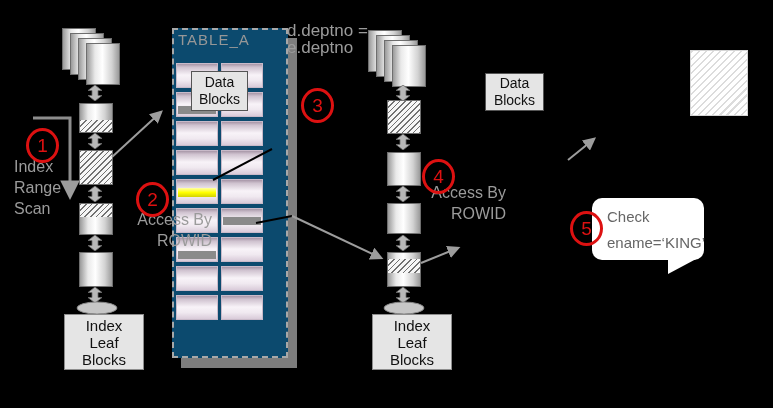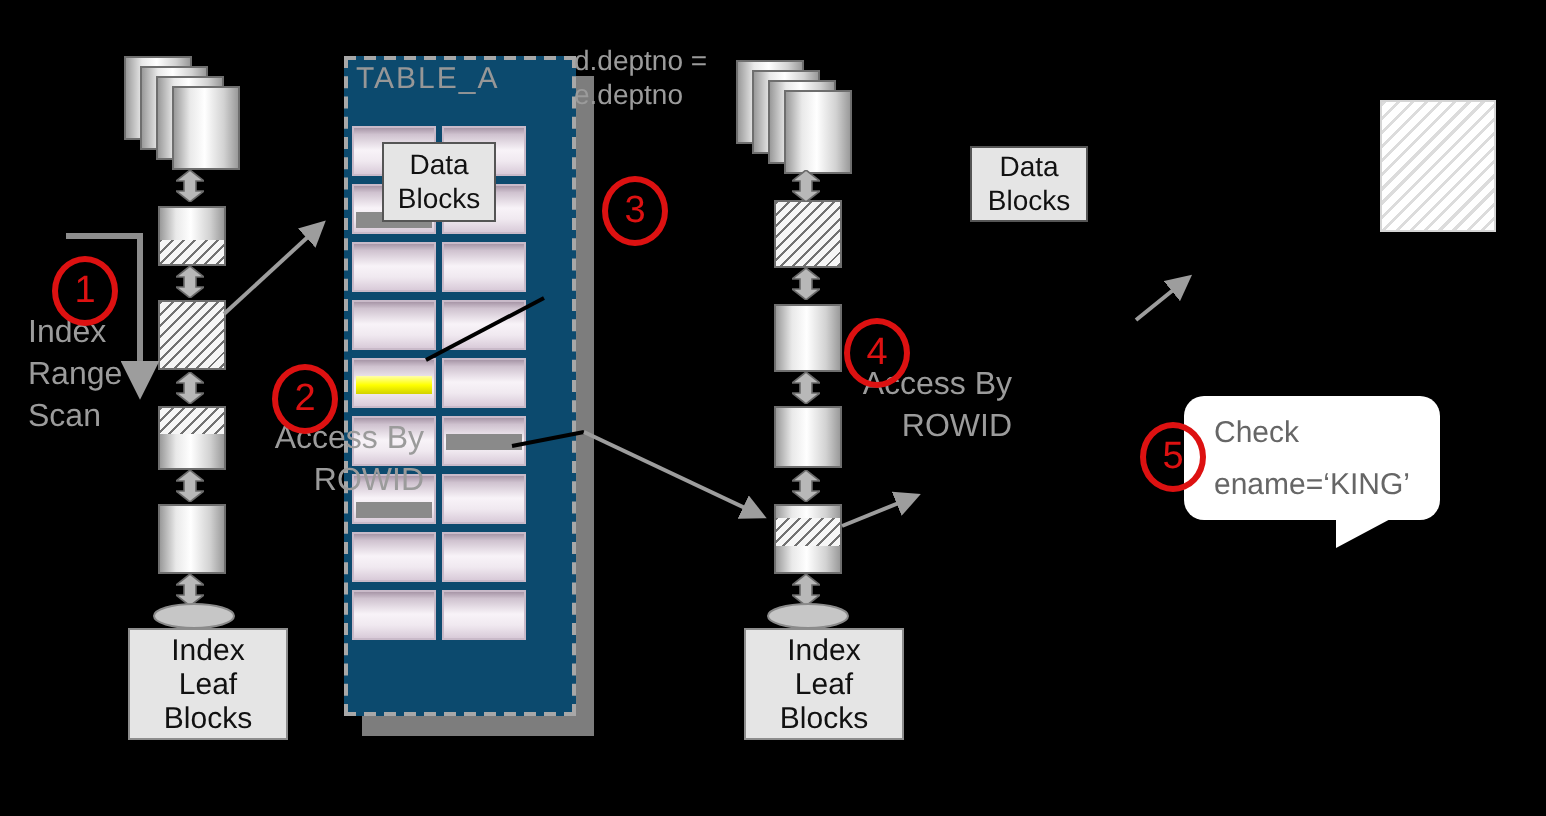--- a/index.html
+++ b/index.html
@@ -33,21 +33,21 @@
   
   .glabel{position:absolute;color:#9b9b9b;font-size:16px;line-height:21px;z-index:10;white-space:pre-line;}
   .center{text-align:right;}
   .whitebox{position:absolute;background:#e5e5e5;border:1px solid #555;color:#111;
        font-size:14px;line-height:17px;text-align:center;z-index:10;white-space:pre-line;
        display:flex;align-items:center;justify-content:center;}
   .leafbox{border:1px solid #8d8d8d;font-size:15px;line-height:17px;}
   .badge{position:absolute;width:27px;height:29px;border:3px solid #dd1111;border-radius:50%;
        color:#dd1111;font-size:19px;display:flex;align-items:center;justify-content:center;z-index:11;}
   .bubble{position:absolute;left:592px;top:198px;width:112px;height:62px;background:#fff;
-       border-radius:10px;z-index:10;padding-left:16px;}
+       border-radius:10px;z-index:10;}
   .bubble-tail{position:absolute;left:76px;top:100%;margin-top:-2px;width:0;height:0;
        border-top:16px solid #fff;border-right:30px solid transparent;}
   .bubble-text{position:absolute;left:15px;top:6px;color:#666;font-size:15px;line-height:26px;white-space:pre-line;}
   .legend{position:absolute;left:690px;top:50px;width:56px;height:64px;background:#fff;border:1px solid #d5d5d5;
        background-image:repeating-linear-gradient(135deg,#dcdcdc 0 1.5px,transparent 1.5px 5px);z-index:2;}
   .overlay{position:absolute;left:0;top:0;z-index:5;pointer-events:none;}
 </style>
 </head>
 <body>
 
@@ -161,21 +161,21 @@
   <div class="badge" style="left:136px;top:182px;">2</div>
   <div class="badge" style="left:301px;top:88px;">3</div>
   <div class="badge" style="left:422px;top:159px;">4</div>
   <div class="badge" style="left:570px;top:211px;">5</div>
 
   <div class="glabel" style="left:14px;top:156px;width:72px;">Index
 Range
 Scan</div>
   <div class="glabel center" style="left:108px;top:209px;width:104px;">Access By
 ROWID</div>
-  <div class="glabel" style="left:287px;top:22px;font-size:14px;line-height:17px;">d.deptno =
+  <div class="glabel" style="left:287px;top:22px;font-size:17px;line-height:17px;">d.deptno =
 e.deptno</div>
   <div class="glabel center" style="left:402px;top:182px;width:104px;">Access By
 ROWID</div>
 
   <div class="whitebox" style="left:191px;top:71px;width:55px;height:38px;">Data
 Blocks</div>
   <div class="whitebox" style="left:485px;top:73px;width:57px;height:36px;">Data
 Blocks</div>
 
   <div class="whitebox leafbox" style="left:64px;top:314px;width:78px;height:54px;">Index

